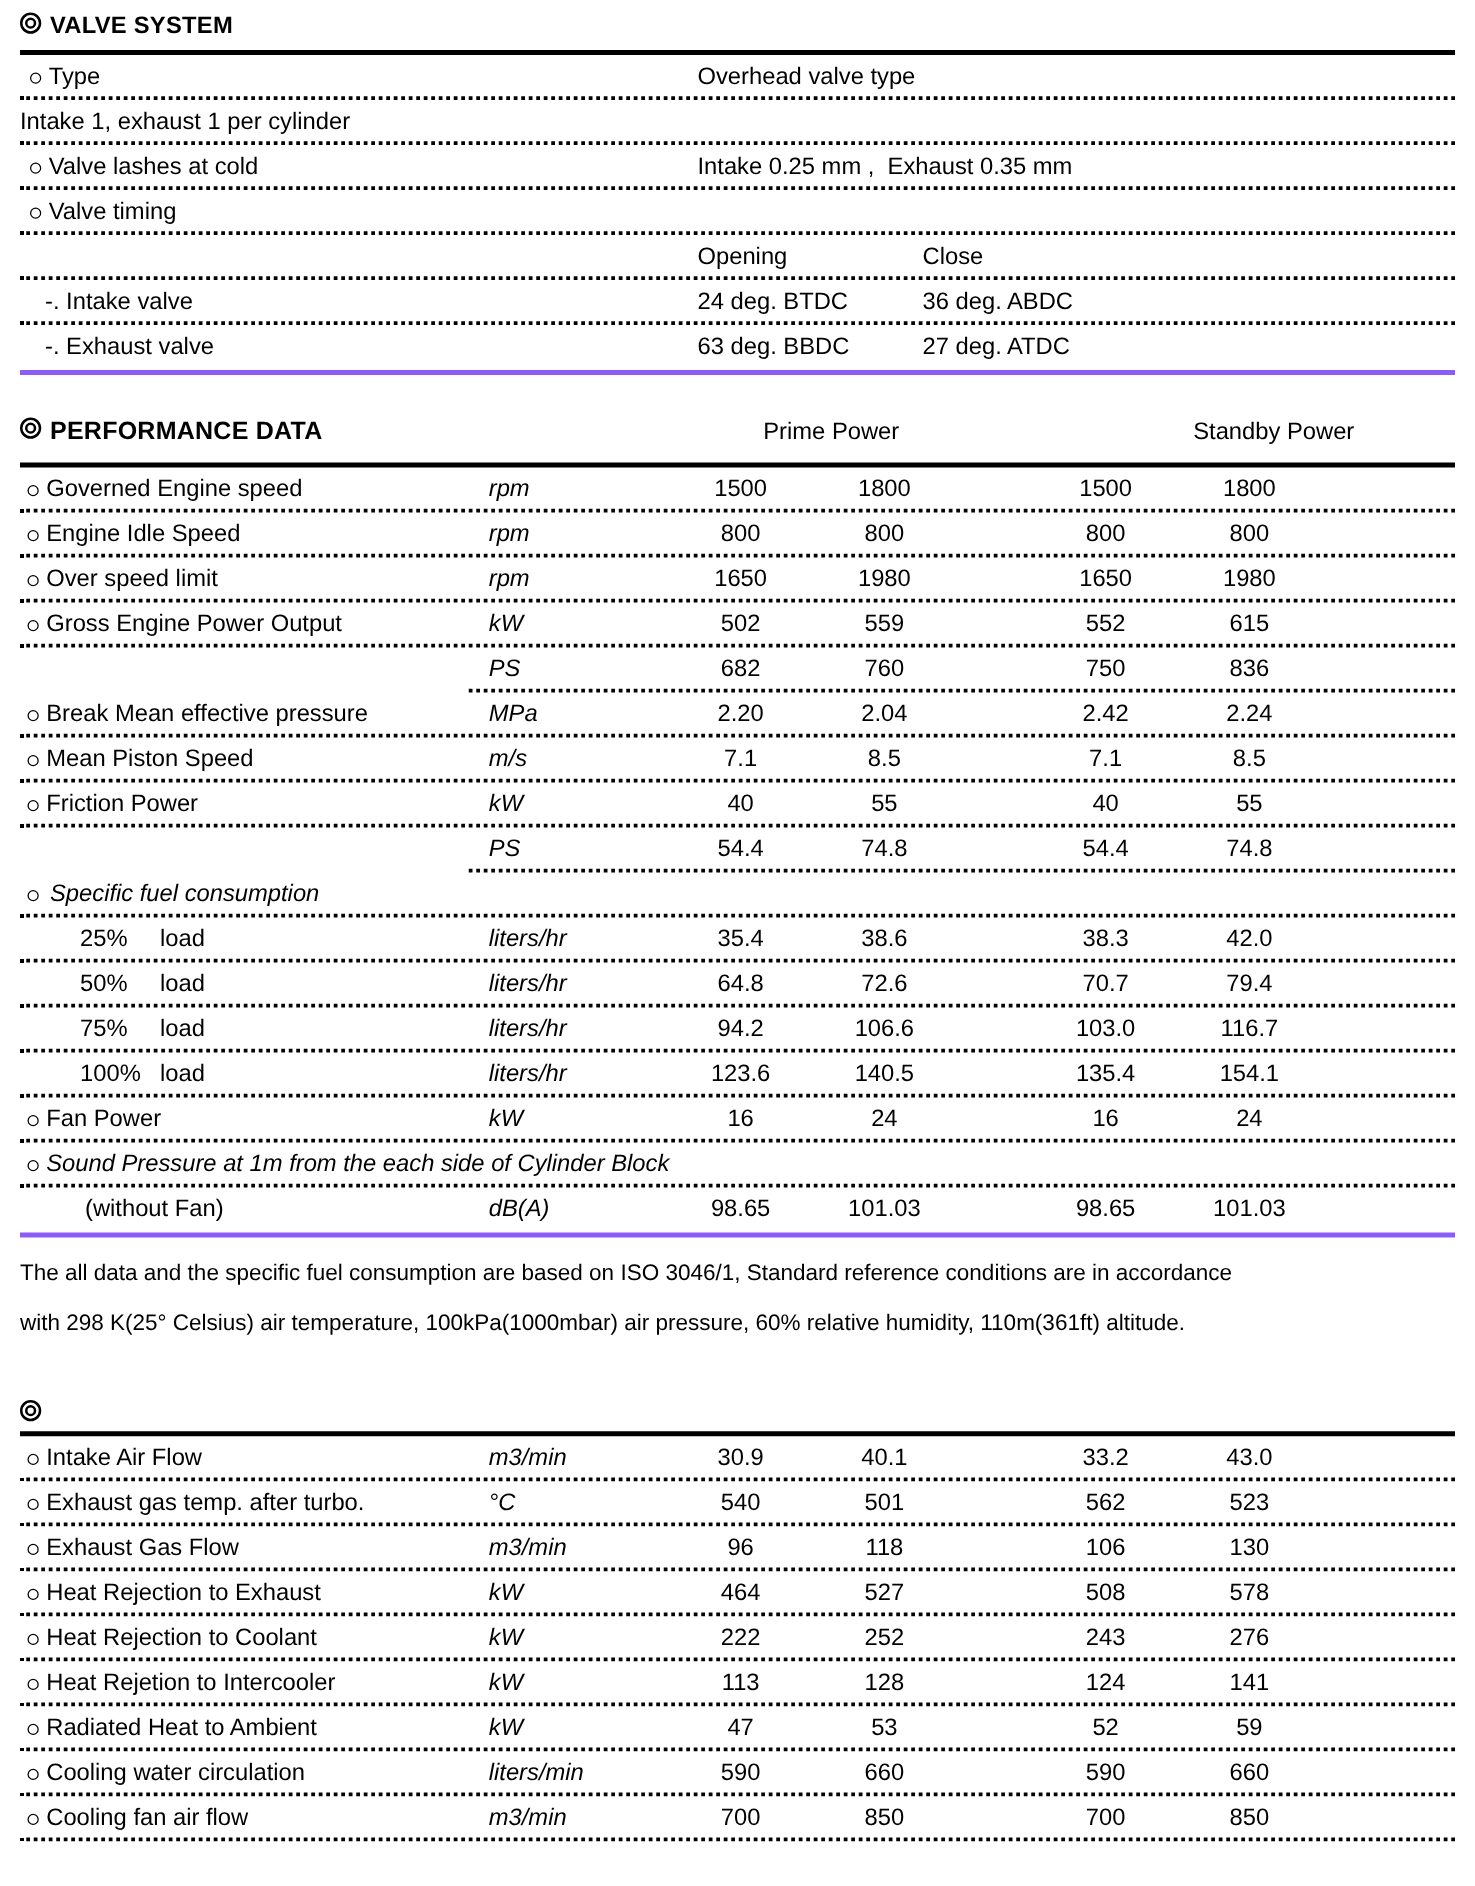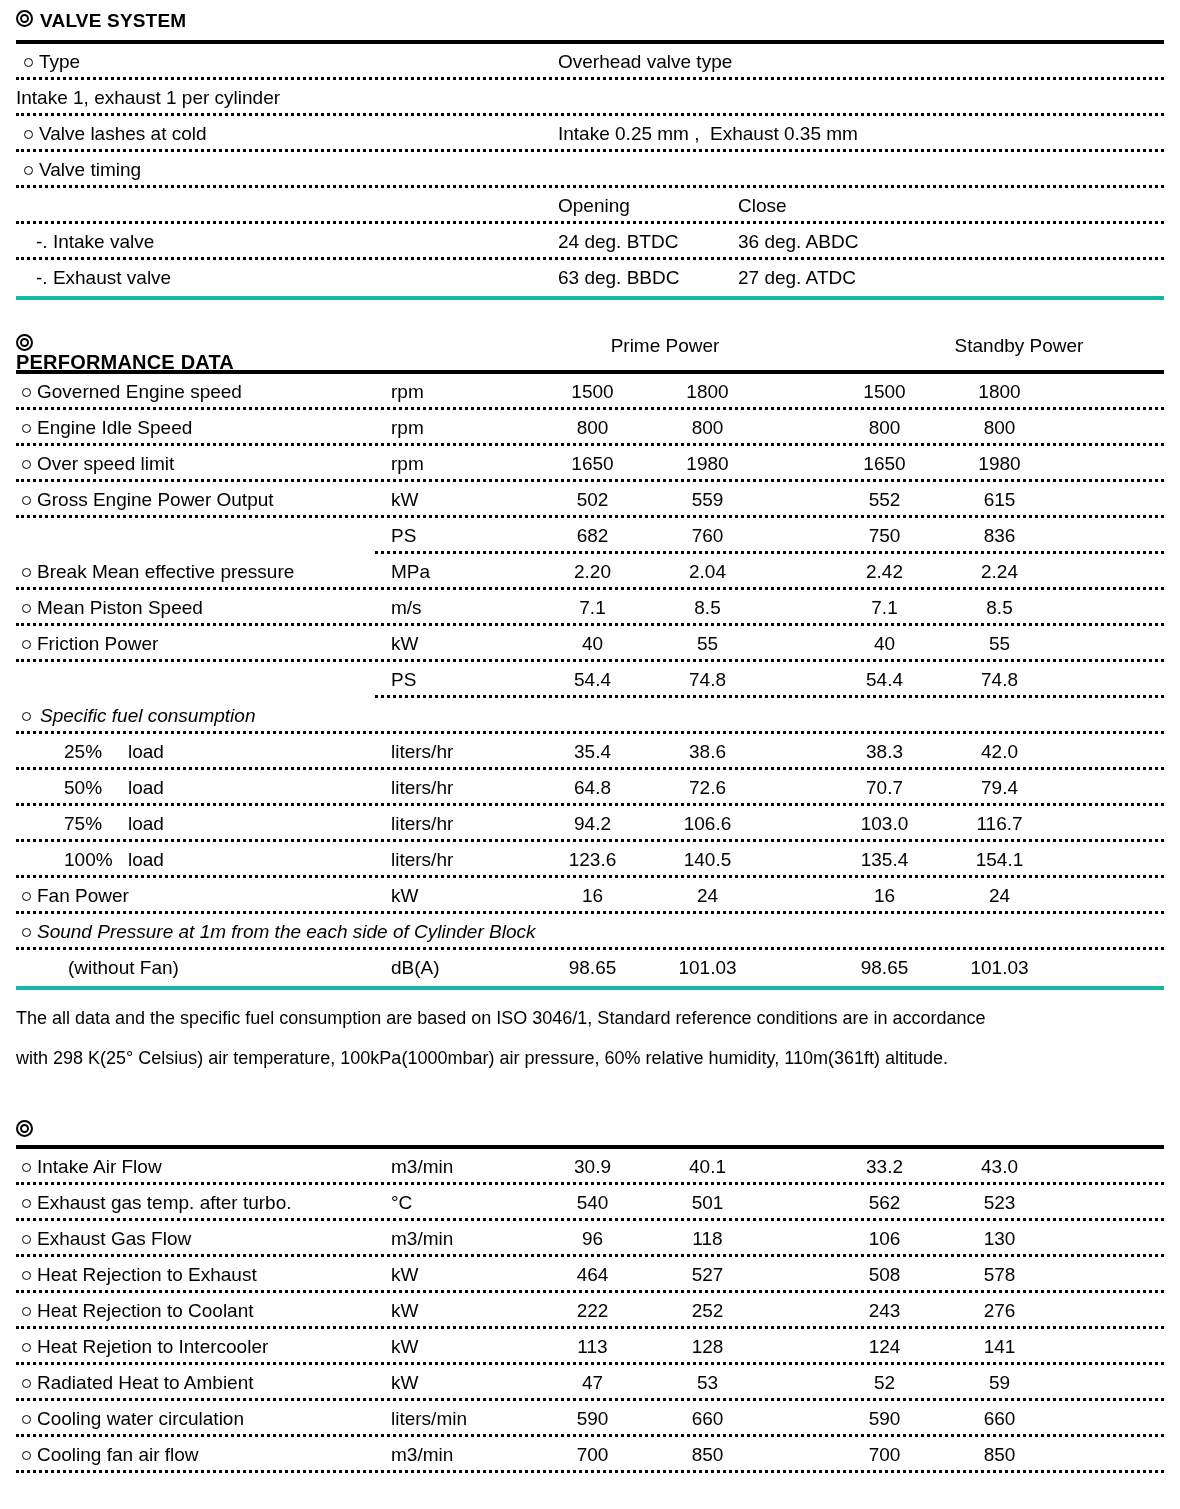--- a/index.html
+++ b/index.html
@@ -45,30 +45,30 @@
     position: absolute;
     left: 2px;
     top: 2px;
     right: 2px;
     bottom: 2px;
     border: 2px solid #000;
     border-radius: 50%;
     box-sizing: border-box;
   }
   .head-valve { font-size: 19px; }
-  .head-perf  { font-size: 20px; flex-direction: column; }
+  .head-perf  { font-size: 20px; }
   .head-dry   { font-size: 19px; }
 
   
   .tbl {
     position: relative;
     margin: 0 16px 0 16px;
     border-top: 4px solid #000;
   }
-  .tbl.bot-solid { border-bottom: 4px solid #14b8a6; }
+  .tbl.bot-solid { border-bottom: 4px solid #8b5cf6; }
 
   .row {
     position: relative;
     display: flex;
     align-items: center;
     height: 36px;
   }
 
   
   .row.sep::after {
@@ -107,21 +107,21 @@
   }
 
   
   .v-lbl { width: 542px; padding-left: 8px; box-sizing: border-box; }
   .v-val { font-size: 19px; white-space: pre; }
   .v-col1 { width: 180px; flex: 0 0 auto; }
   .v-col2 { flex: 0 0 auto; }
 
   
   .p-lbl  { width: 359px; padding-left: 6px; box-sizing: border-box; }
-  .p-unit { width: 160px; font-size: 19px; padding-left: 16px; box-sizing: border-box; }
+  .p-unit { width: 160px; font-size: 19px; padding-left: 16px; box-sizing: border-box; font-style: italic; }
   .p-num  { width: 115px; text-align: center; font-size: 19px; }
   .p-gap  { width: 62px; }
 
   .p-lbl.indent { padding-left: 48px; }
   .pct { display: inline-block; width: 64px; text-align: left; }
 
   .wide-lbl { width: 100%; padding-left: 6px; box-sizing: border-box; font-style: italic; }
 
   
   .power-hdr {

